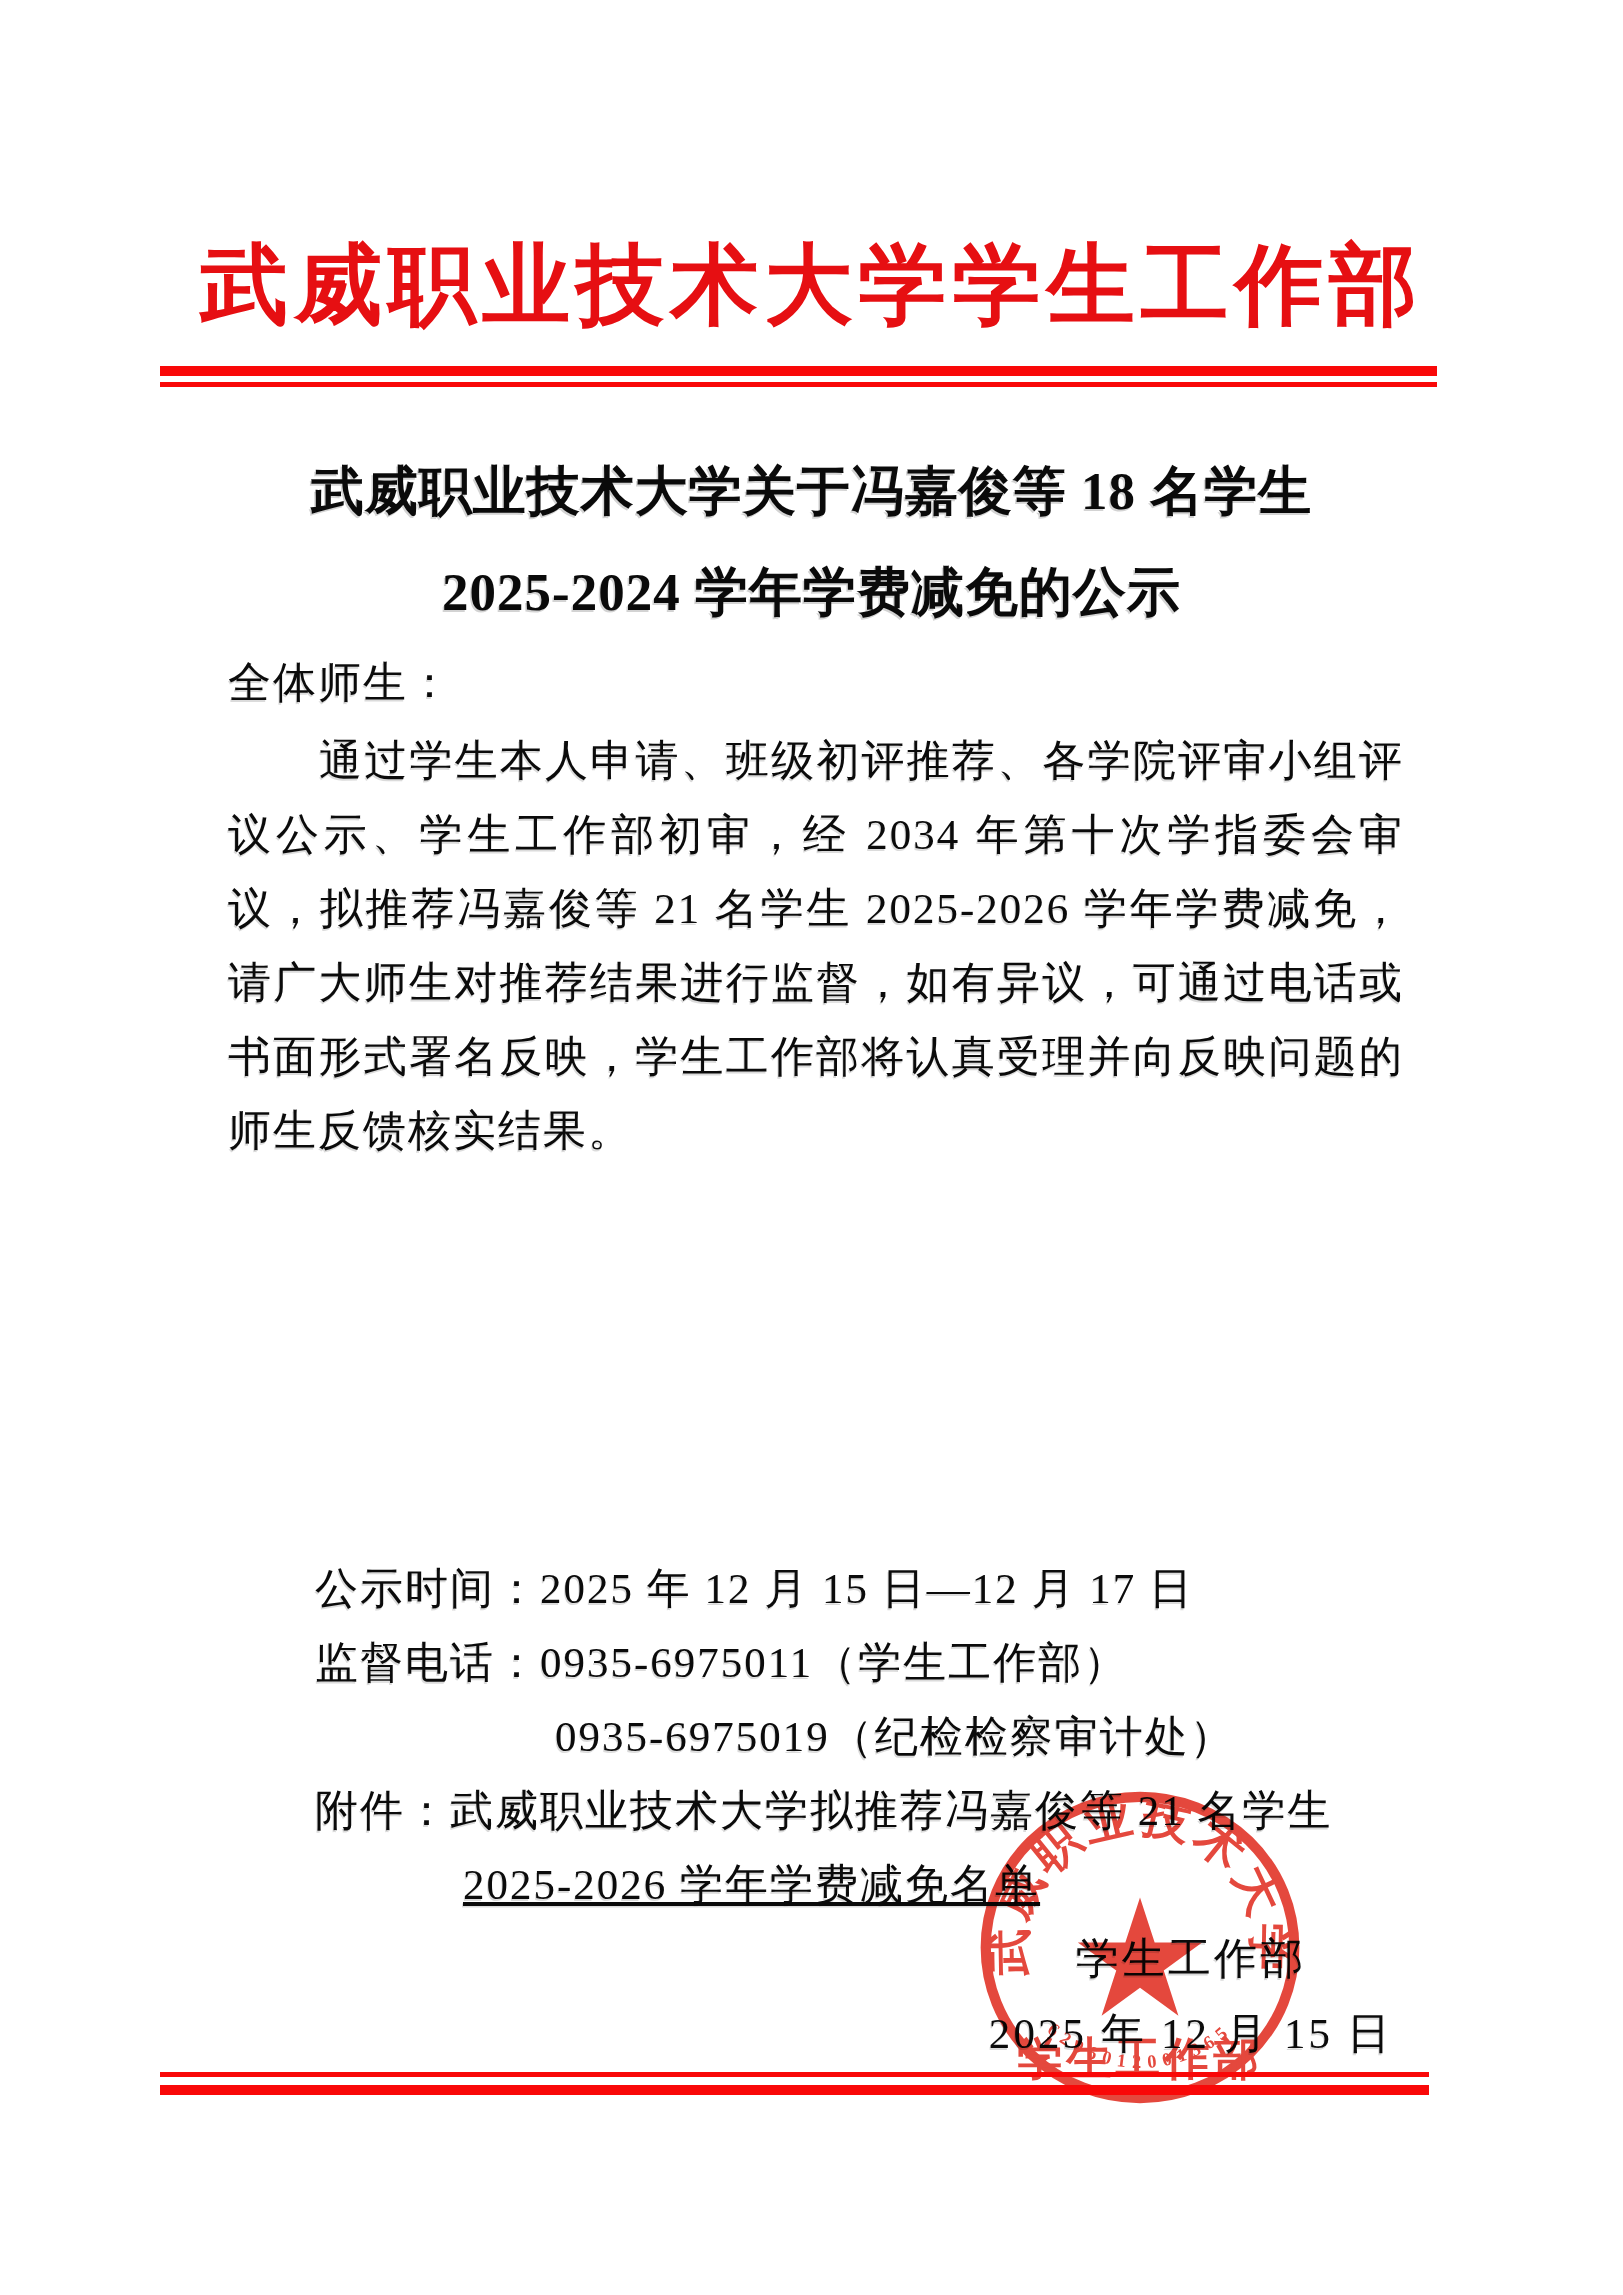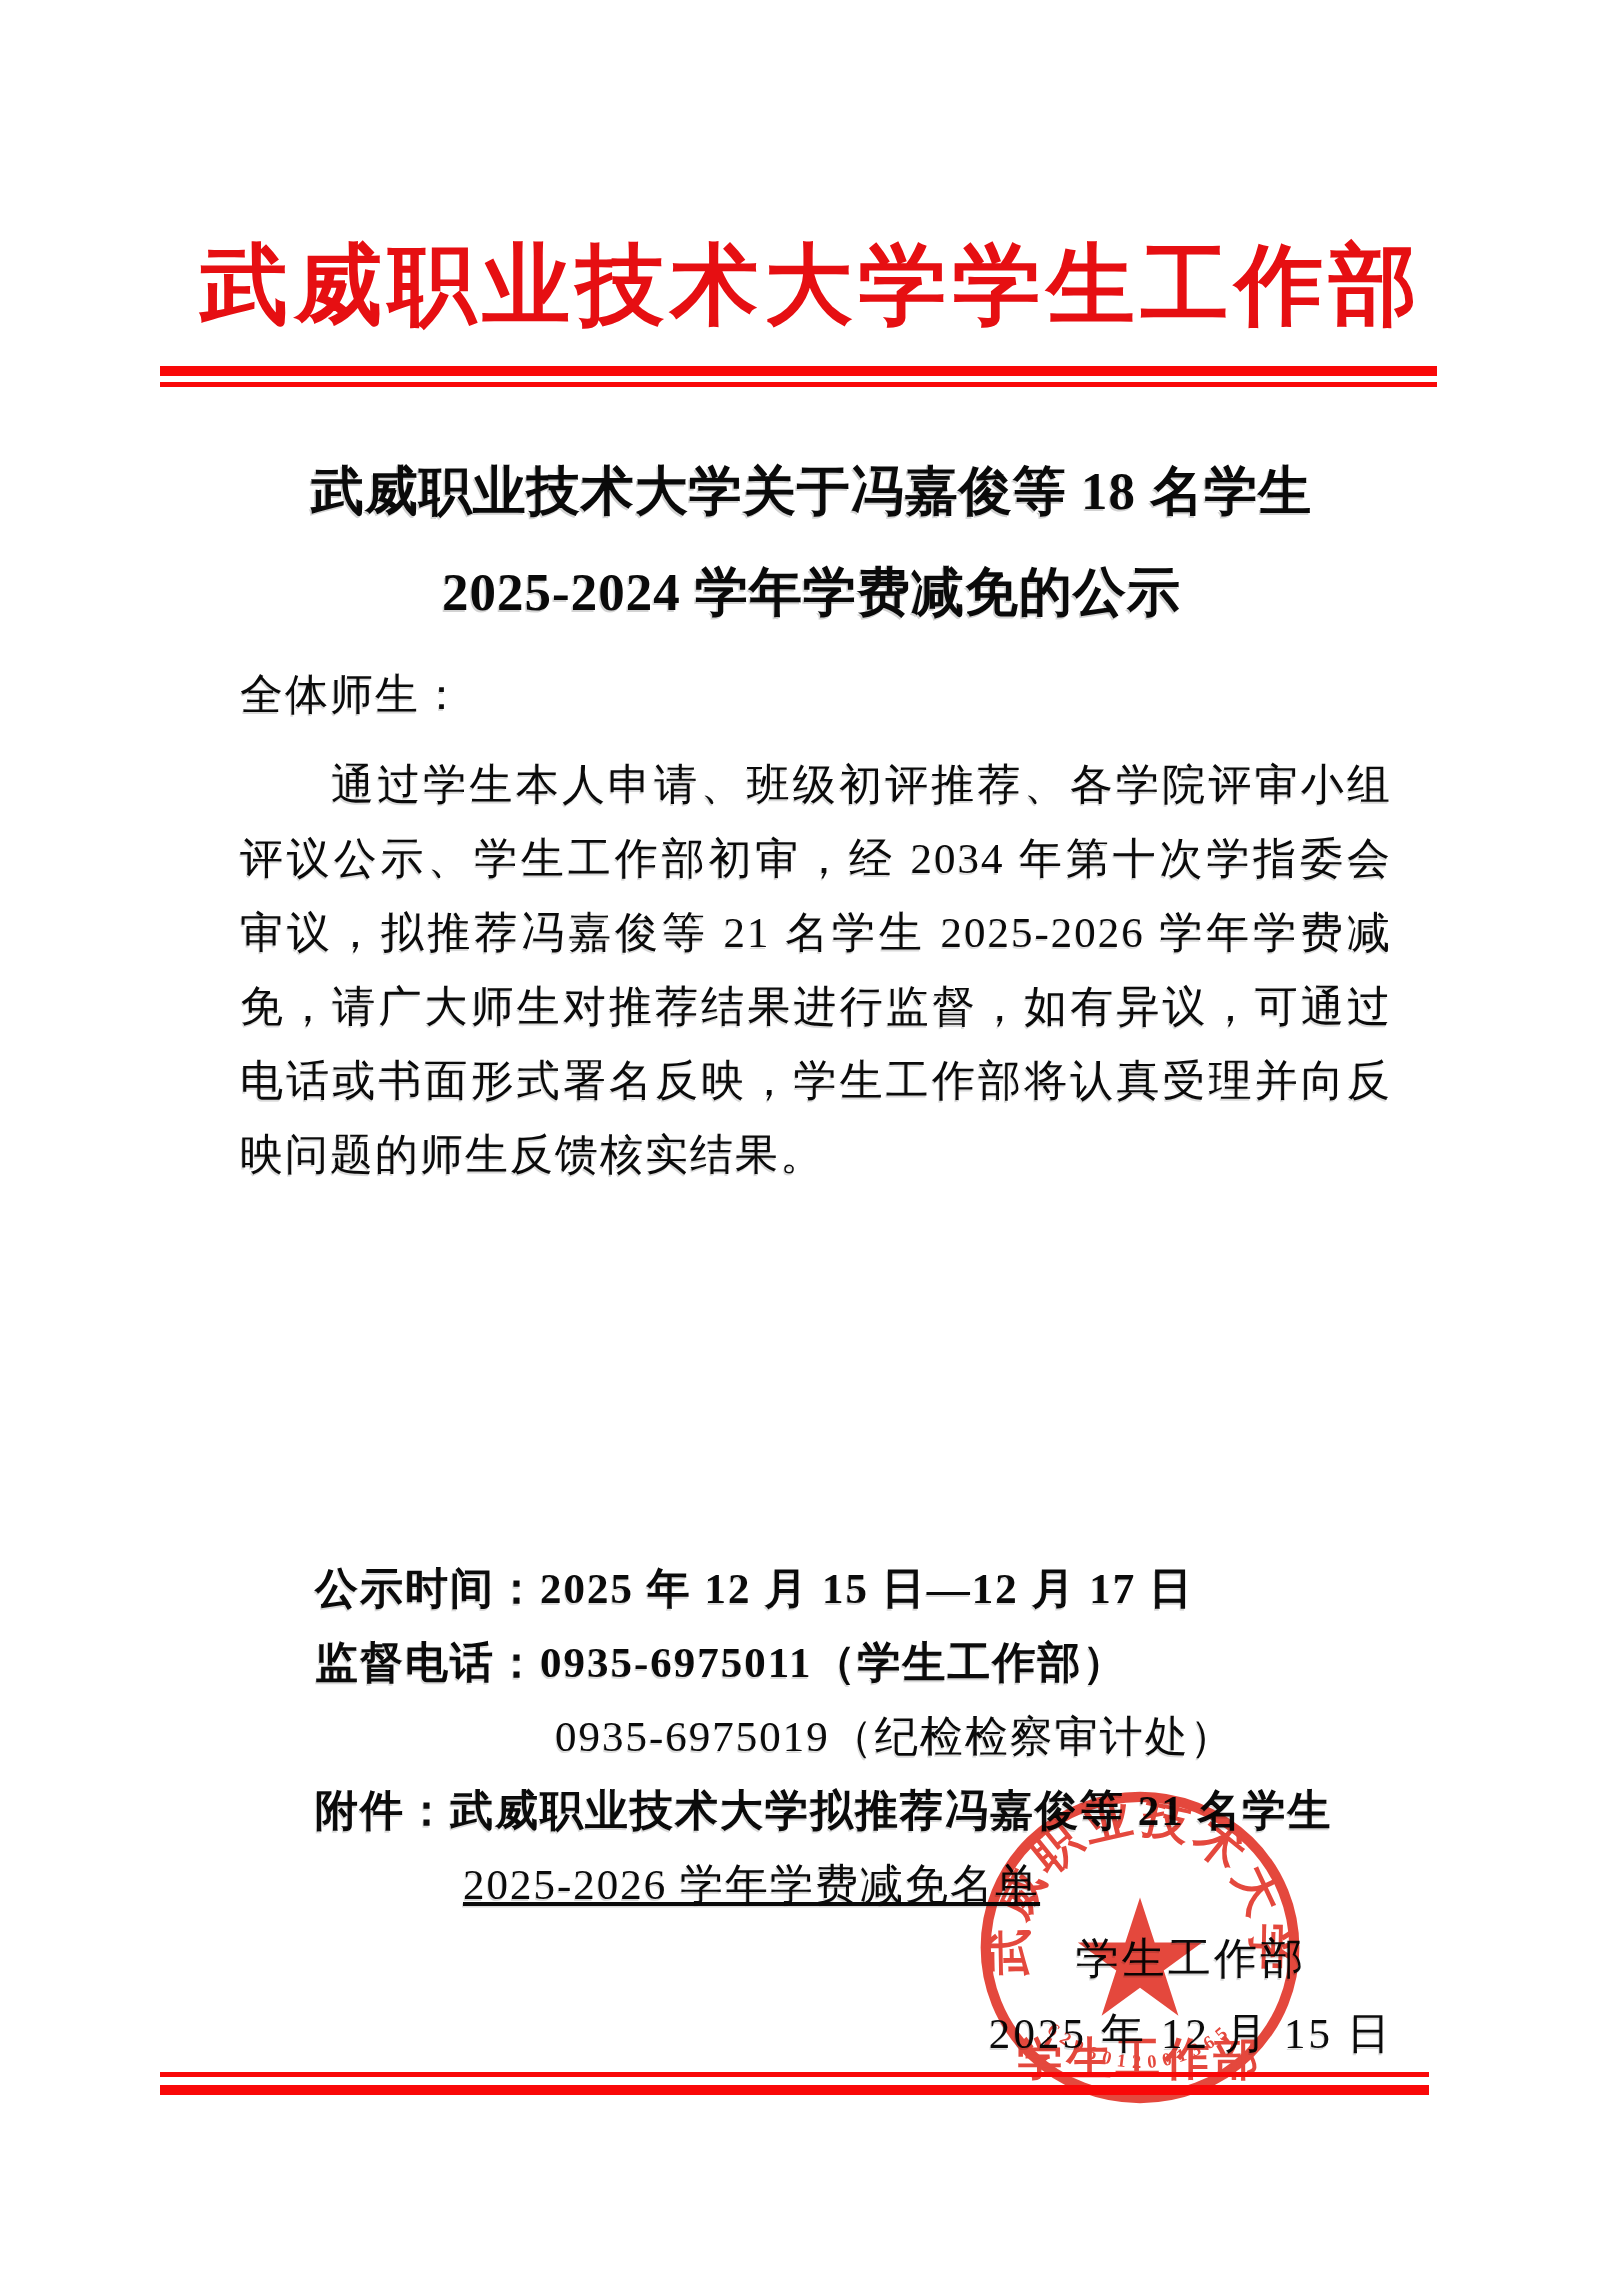--- a/index.html
+++ b/index.html
@@ -38,31 +38,31 @@
   }
   
   .body-text{
     position:absolute;left:224px;top:642px;width:1184px;
     font-size:43px;line-height:74px;
     letter-spacing:2px;
     color:#0b0b0b;
     text-align:justify;
     text-shadow:-1px 1.5px 0 rgba(125,125,125,0.28);
   }
-  .body-text p{margin:16px;padding:0;}
+  .body-text p{margin:4px;padding:0;}
   .body-text p.indent{text-indent:91px;}
   
   .detail-block{
     position:absolute;left:224px;top:1552px;width:1253px;
     font-size:43px;line-height:74px;
     letter-spacing:2px;color:#0b0b0b;
     text-shadow:-1px 1.5px 0 rgba(125,125,125,0.28);
   }
   .detail-block div{white-space:nowrap;}
-  .dl-indent2{padding-left:91px;font-weight:bold;}
+  .dl-indent2{padding-left:91px;}
   .dl-phone2 {padding-left:331px;}
   .dl-attach2{padding-left:239px;text-decoration:underline;}
   
   .signature{
     position:absolute;left:961px;top:1921px;width:460px;
     font-size:43px;line-height:75px;
     letter-spacing:3.1px;color:#0b0b0b;
     text-align:center;
     text-shadow:-1px 1.5px 0 rgba(125,125,125,0.28);
     white-space:nowrap;

